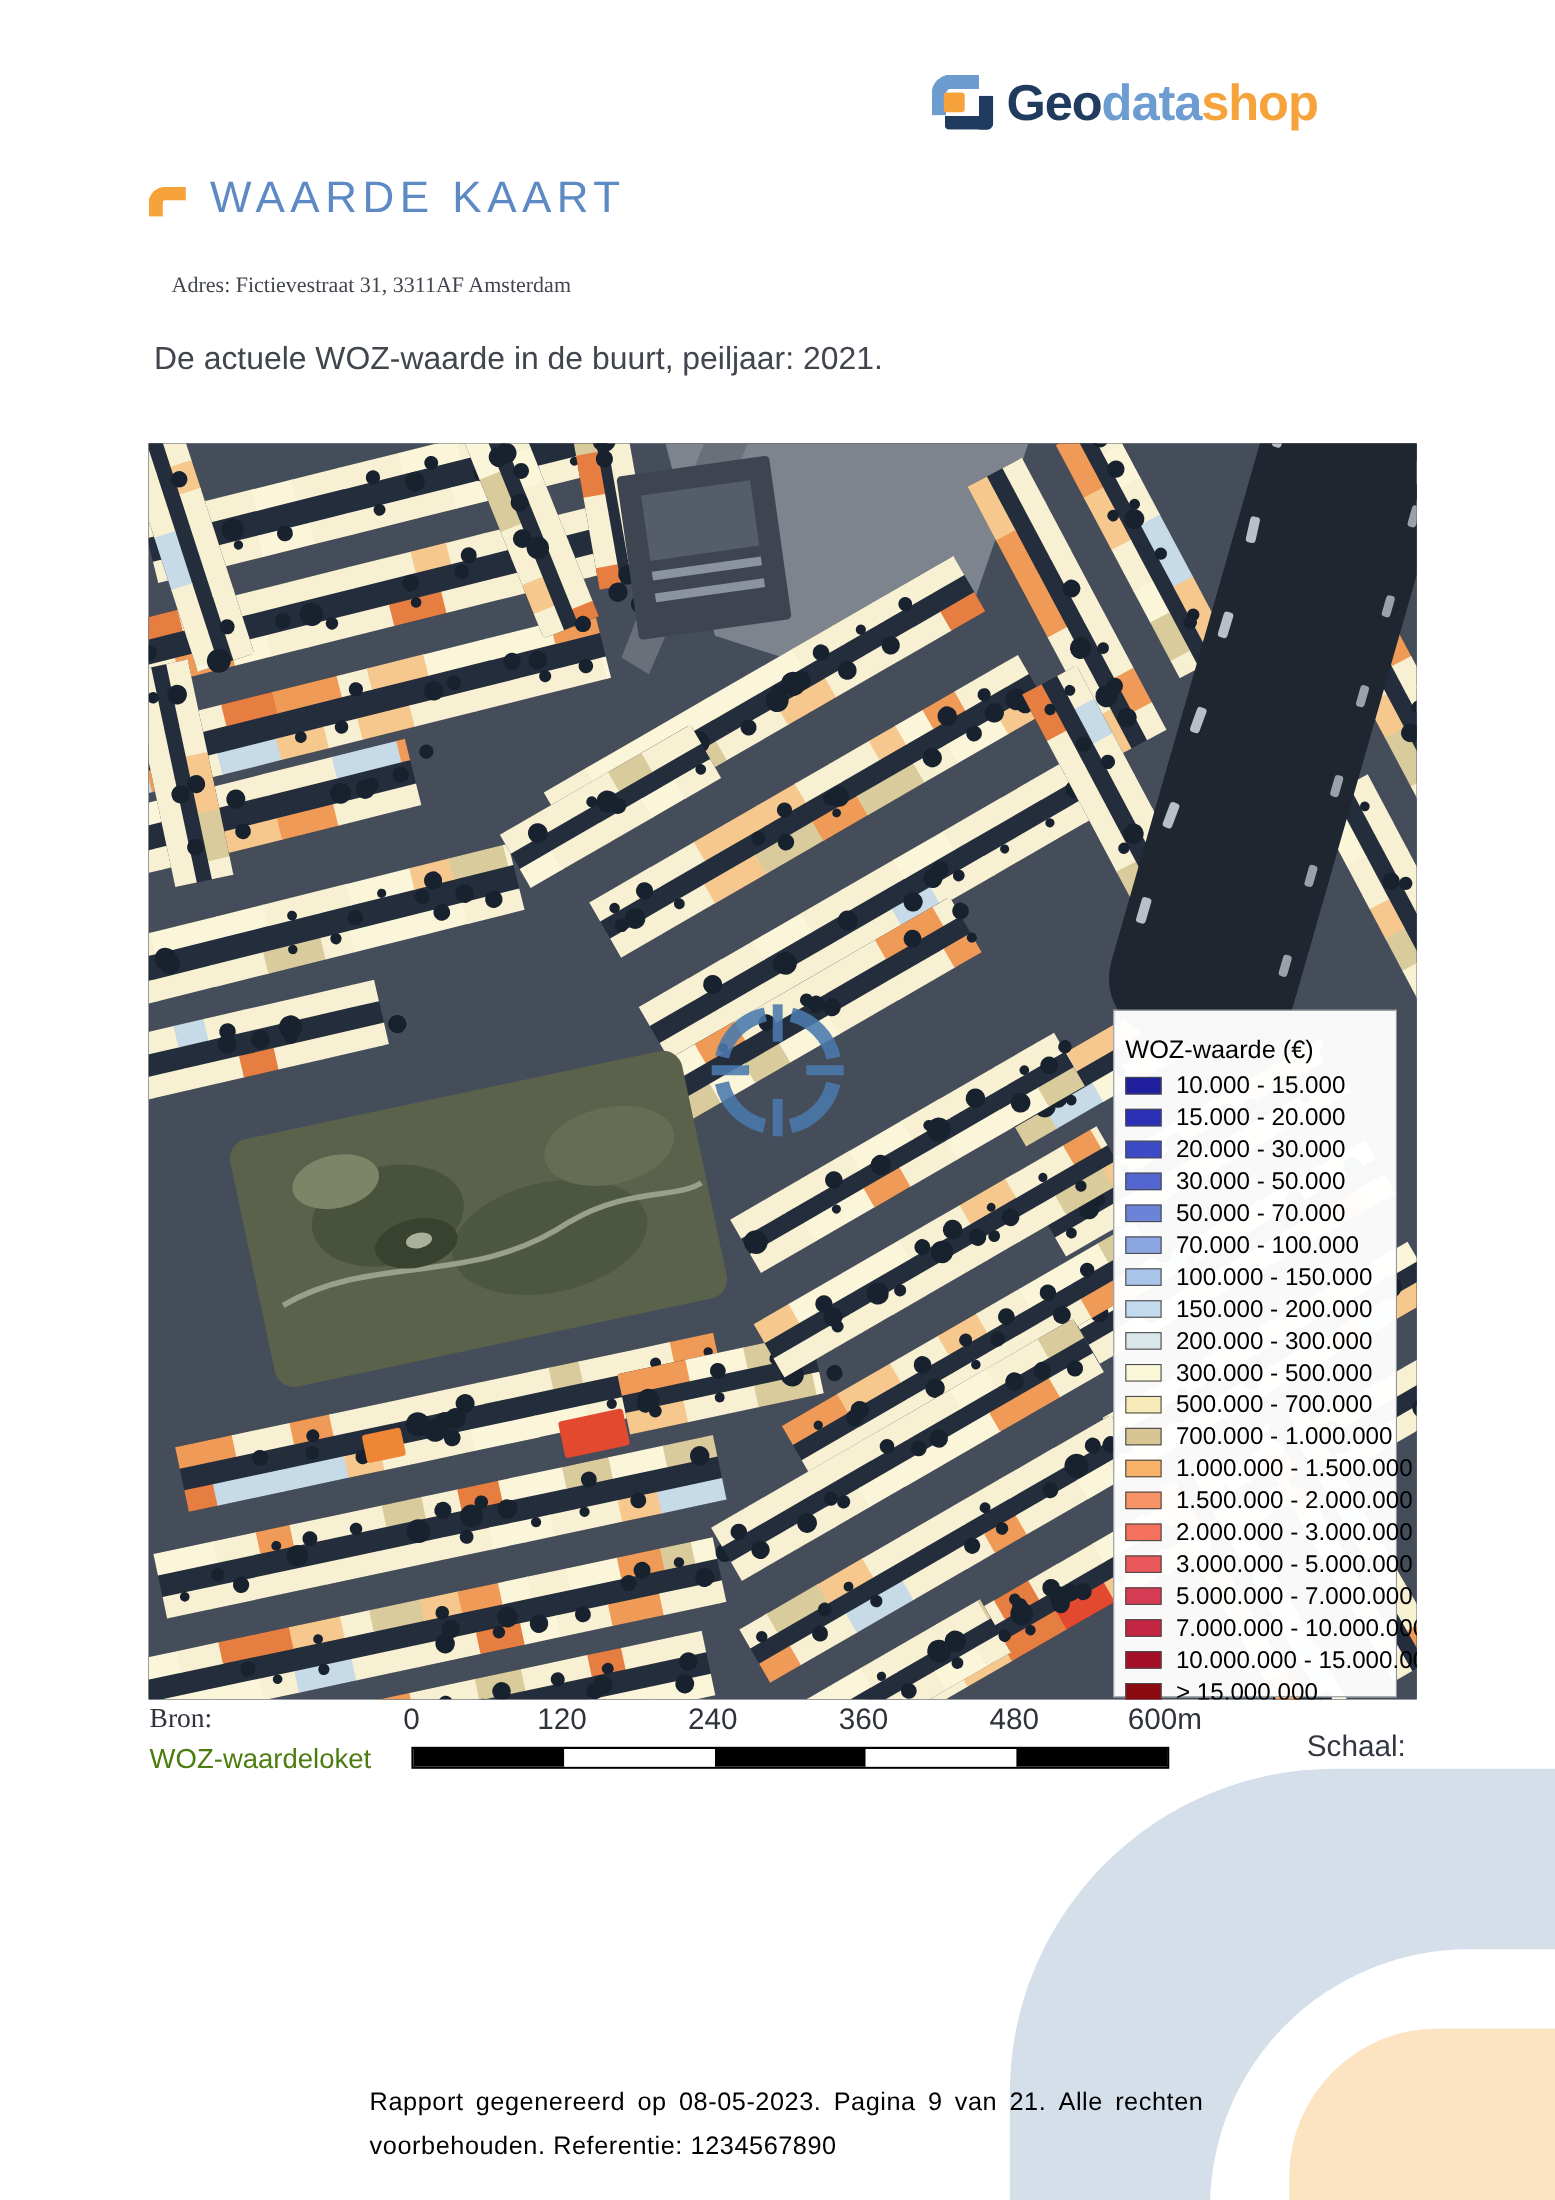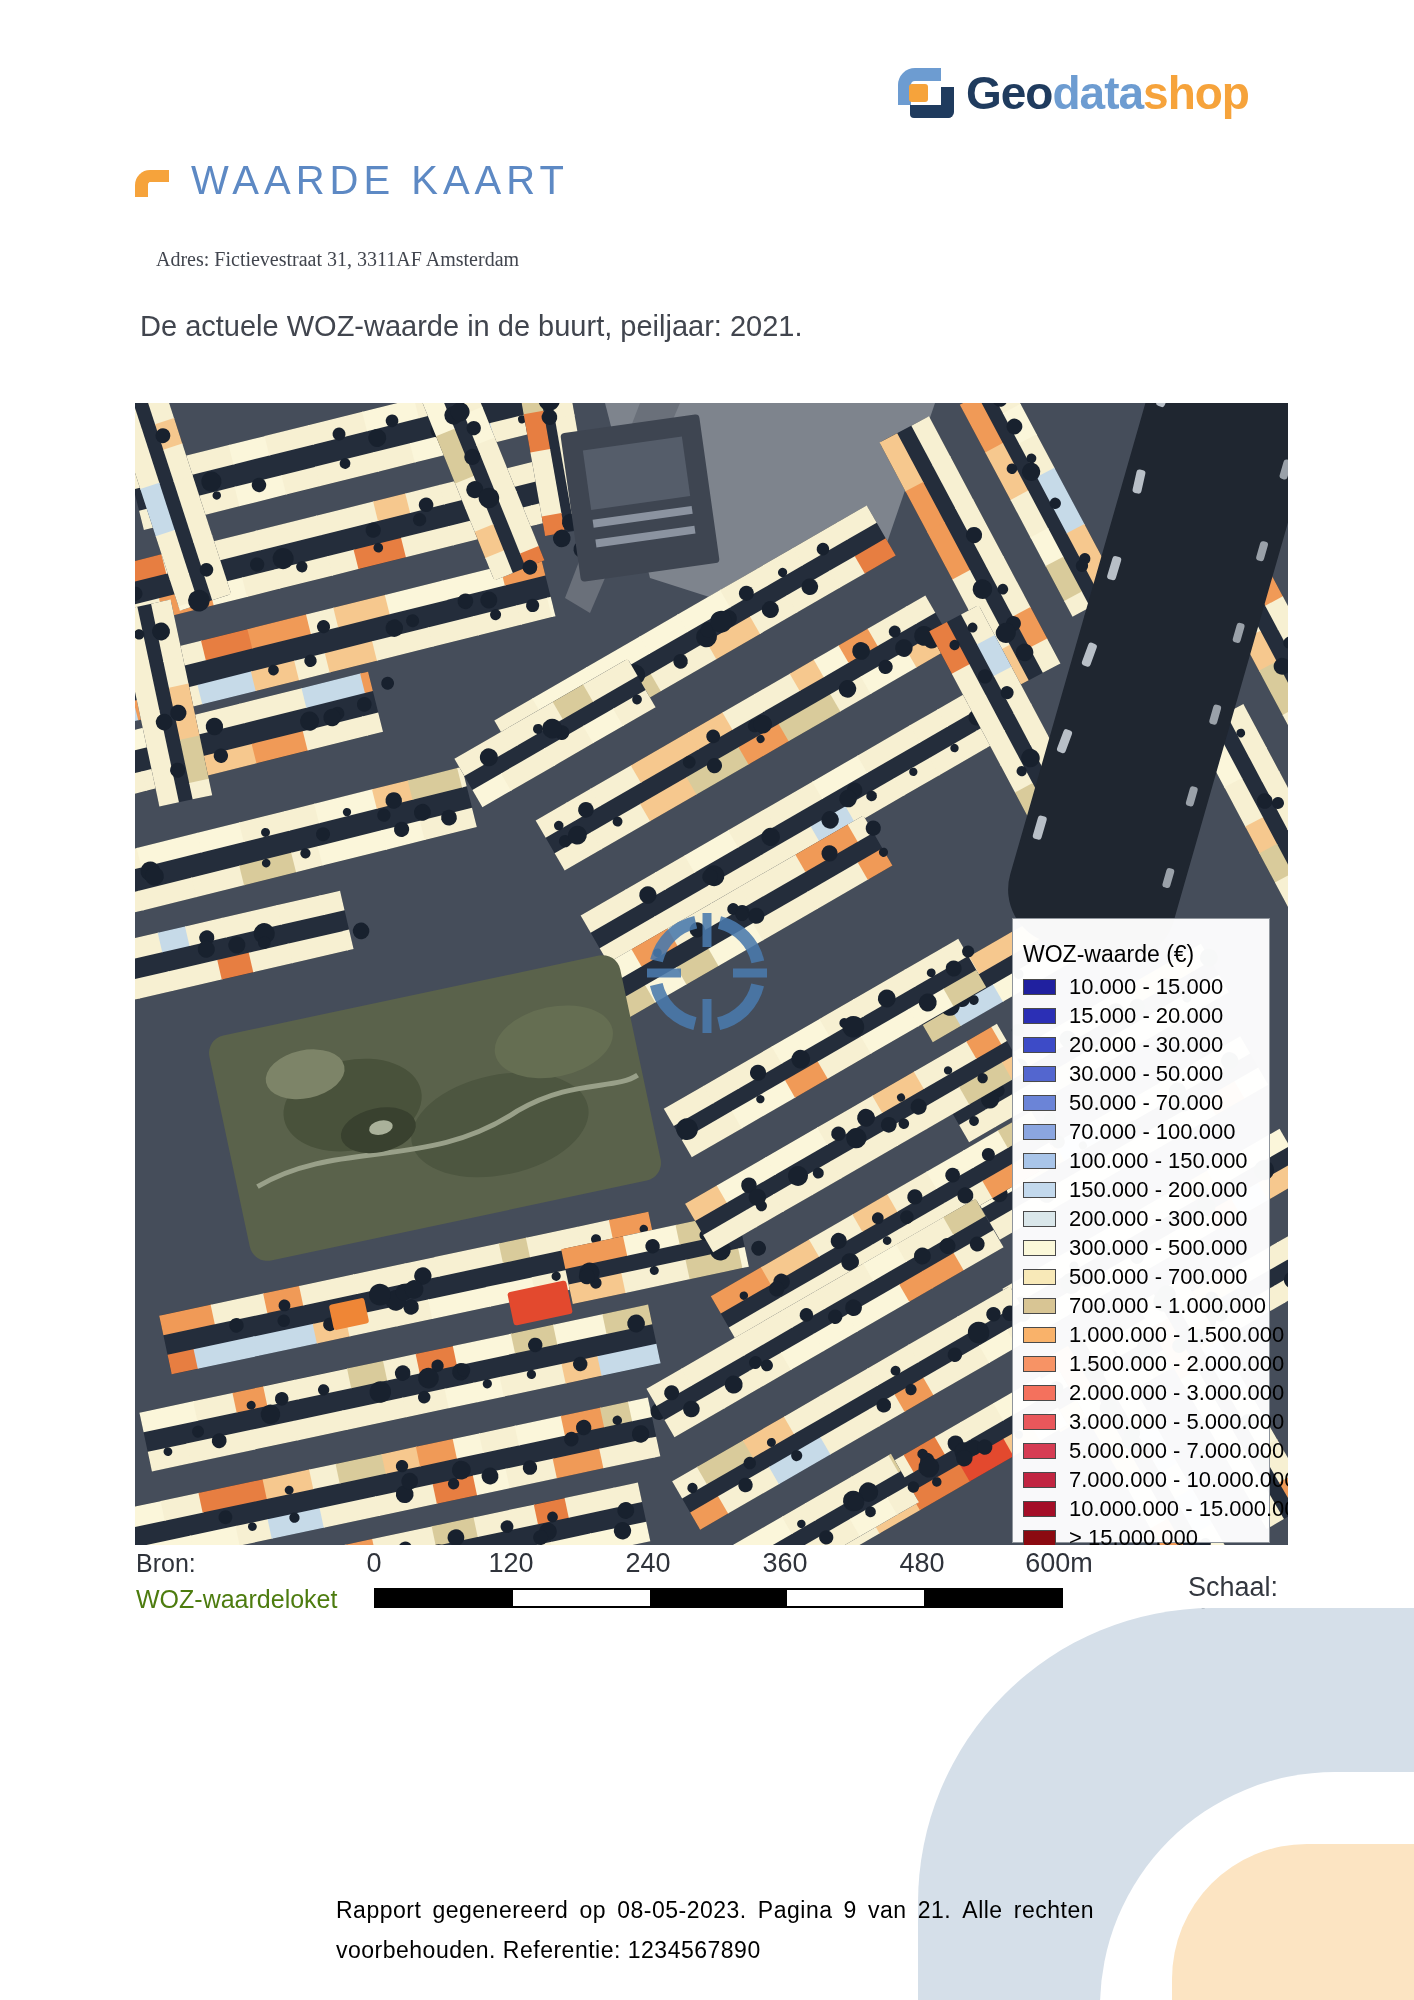--- a/index.html
+++ b/index.html
@@ -1,20 +1,20 @@
 <!DOCTYPE html>
 <html><head>
 <meta charset="utf-8">
 <style>
   html,body{margin:0;padding:0;background:#ffffff;}
   .page{position:relative;width:1414px;height:2000px;background:#ffffff;overflow:hidden;
         font-family:"Liberation Sans",sans-serif;color:#3d4149;}
 
   
-  .logo{position:absolute;left:898px;top:66px;height:54px;display:flex;align-items:center;}
+  .logo{position:absolute;left:847px;top:66px;height:54px;display:flex;align-items:center;}
   .logo-mark{position:relative;width:56px;height:50px;margin-right:12px;}
   .lm-blue{position:absolute;left:0;top:0;width:43px;height:37px;border-top:13px solid #6d9cd1;
            border-left:13px solid #6d9cd1;border-top-left-radius:17px;box-sizing:border-box;}
   .lm-navy{position:absolute;right:0;bottom:0;width:44px;height:31px;border-bottom:13px solid #1f3b5e;
            border-right:13px solid #1f3b5e;border-bottom-right-radius:6px;border-bottom-left-radius:4px;box-sizing:border-box;}
   .lm-orange{position:absolute;left:11px;top:16px;width:19px;height:18px;background:#f6a33b;border-radius:3px;}
   .logo-text{font-size:46px;font-weight:700;letter-spacing:-1px;white-space:nowrap;}
   .logo-text .geo{color:#1f3b5e;} .logo-text .dat{color:#6d9cd1;} .logo-text .shop{color:#f6a33b;}
 
   
@@ -34,21 +34,21 @@
 
   
   .legend{position:absolute;left:877px;top:515px;width:258px;height:625px;background:rgba(255,255,255,0.97);
           border:1px solid #8f959c;box-sizing:border-box;padding:22px 0 0 10px;}
   .legend-title{font-size:23px;color:#000;margin-bottom:4px;}
   .legend-row{display:flex;align-items:center;height:29px;}
   .legend-swatch{width:33px;height:16px;border:1px solid #4a4a4a;box-sizing:border-box;margin-right:13px;flex:0 0 auto;}
   .legend-label{font-size:22px;color:#000;white-space:nowrap;}
 
   
-  .bron-label{position:absolute;left:136px;top:1549px;font-size:25px;color:#2f333b;}
+  .bron-label{position:absolute;left:136px;top:1549px;font-size:25px;color:#2f333b;font-family:Liberation Serif, serif;}
   .bron-source{position:absolute;left:136px;top:1585px;font-size:25px;color:#4d7c0f;}
   .tick-label{position:absolute;top:1548px;transform:translateX(-50%);font-size:27px;color:#2f333b;white-space:nowrap;}
   .scalebar{position:absolute;left:374px;top:1588px;width:685px;height:16px;border:2px solid #000;
             box-sizing:content-box;display:flex;}
   .scalebar .seg{height:100%;}
   .schaal-label{position:absolute;left:1100px;top:1572px;width:178px;text-align:right;font-size:27px;color:#33373f;}
 
   
   .deco-blue{position:absolute;left:918px;top:1608px;width:700px;height:600px;background:#d5dfe9;
              border-top-left-radius:295px;}

